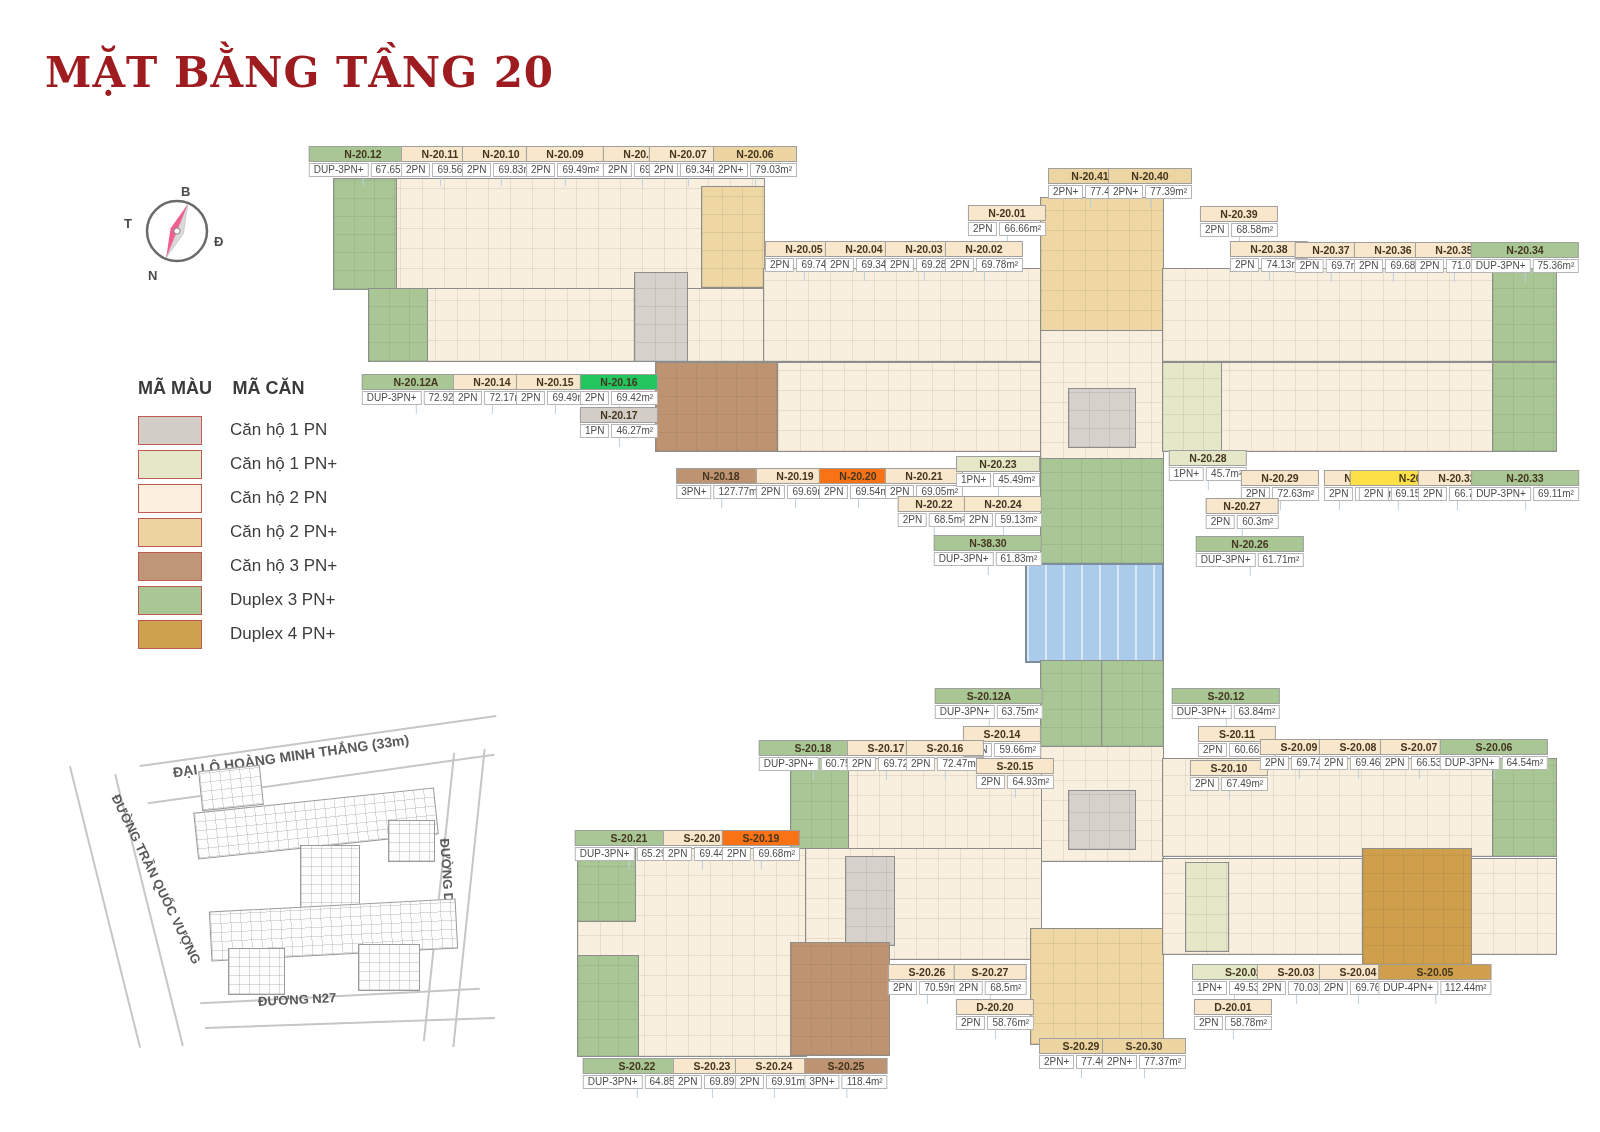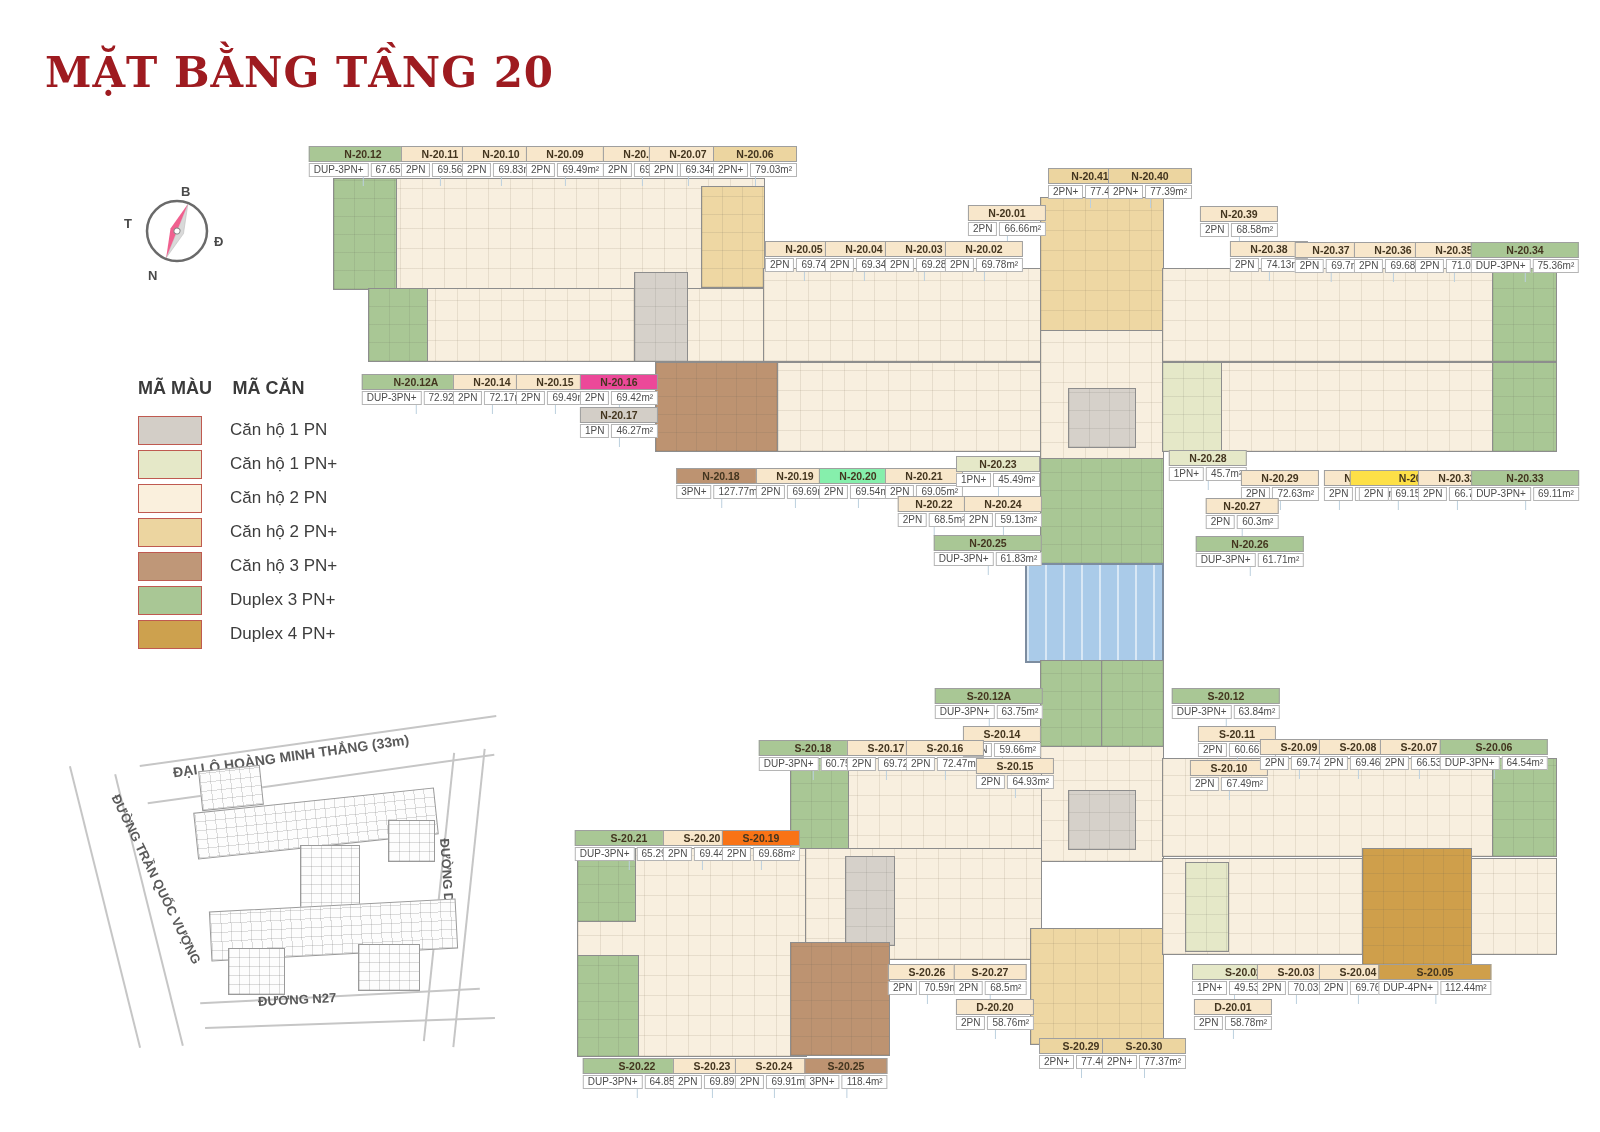--- a/index.html
+++ b/index.html
@@ -332,21 +332,21 @@
         </div>
       </div>
       <div class="unit-label" style="left: 555px; top: 374px;">
         <div class="ul-head" style="background: rgb(248, 231, 203);">N-20.15</div>
         <div class="ul-body">
           <span>2PN</span>
           <span>69.49m²</span>
         </div>
       </div>
       <div class="unit-label" style="left: 619px; top: 374px;">
-        <div class="ul-head" style="background: #ec4899;">N-20.16</div>
+        <div class="ul-head" style="background: #22c55e;">N-20.16</div>
         <div class="ul-body">
           <span>2PN</span>
           <span>69.42m²</span>
         </div>
       </div>
       <div class="unit-label" style="left: 619px; top: 407px;">
         <div class="ul-head" style="background: rgb(211, 206, 199);">N-20.17</div>
         <div class="ul-body">
           <span>1PN</span>
           <span>46.27m²</span>
@@ -360,21 +360,21 @@
         </div>
       </div>
       <div class="unit-label" style="left: 795px; top: 468px;">
         <div class="ul-head" style="background: rgb(248, 231, 203);">N-20.19</div>
         <div class="ul-body">
           <span>2PN</span>
           <span>69.69m²</span>
         </div>
       </div>
       <div class="unit-label" style="left: 858px; top: 468px;">
-        <div class="ul-head" style="background: #86efac;">N-20.20</div>
+        <div class="ul-head" style="background: #f97316;">N-20.20</div>
         <div class="ul-body">
           <span>2PN</span>
           <span>69.54m²</span>
         </div>
       </div>
       <div class="unit-label" style="left: 924px; top: 468px;">
         <div class="ul-head" style="background: rgb(248, 231, 203);">N-20.21</div>
         <div class="ul-body">
           <span>2PN</span>
           <span>69.05m²</span>
@@ -395,21 +395,21 @@
         </div>
       </div>
       <div class="unit-label" style="left: 1003px; top: 496px;">
         <div class="ul-head" style="background: rgb(248, 231, 203);">N-20.24</div>
         <div class="ul-body">
           <span>2PN</span>
           <span>59.13m²</span>
         </div>
       </div>
       <div class="unit-label" style="left: 988px; top: 535px;">
-        <div class="ul-head" style="background: rgb(169, 199, 149);">N-20.25</div>
+        <div class="ul-head" style="background: rgb(169, 199, 149);">N-38.30</div>
         <div class="ul-body">
           <span>DUP-3PN+</span>
           <span>61.83m²</span>
         </div>
       </div>
       <div class="unit-label" style="left: 1208px; top: 450px;">
         <div class="ul-head" style="background: rgb(229, 232, 200);">N-20.28</div>
         <div class="ul-body">
           <span>1PN+</span>
           <span>45.7m²</span>

